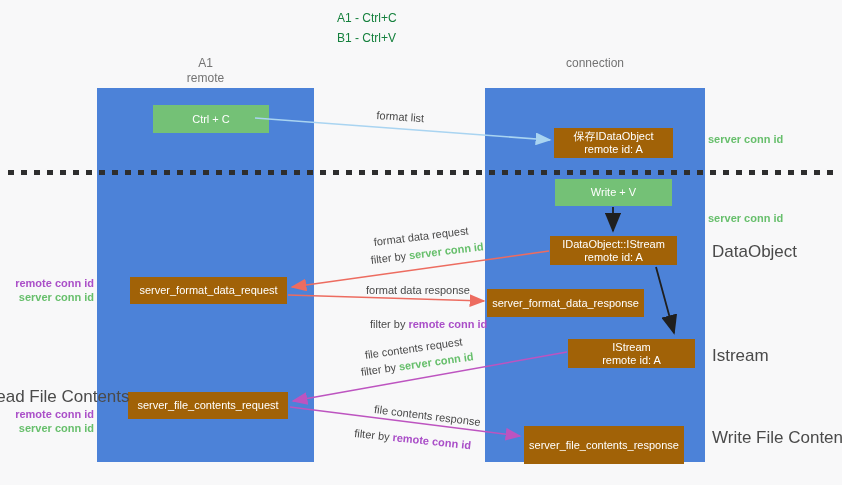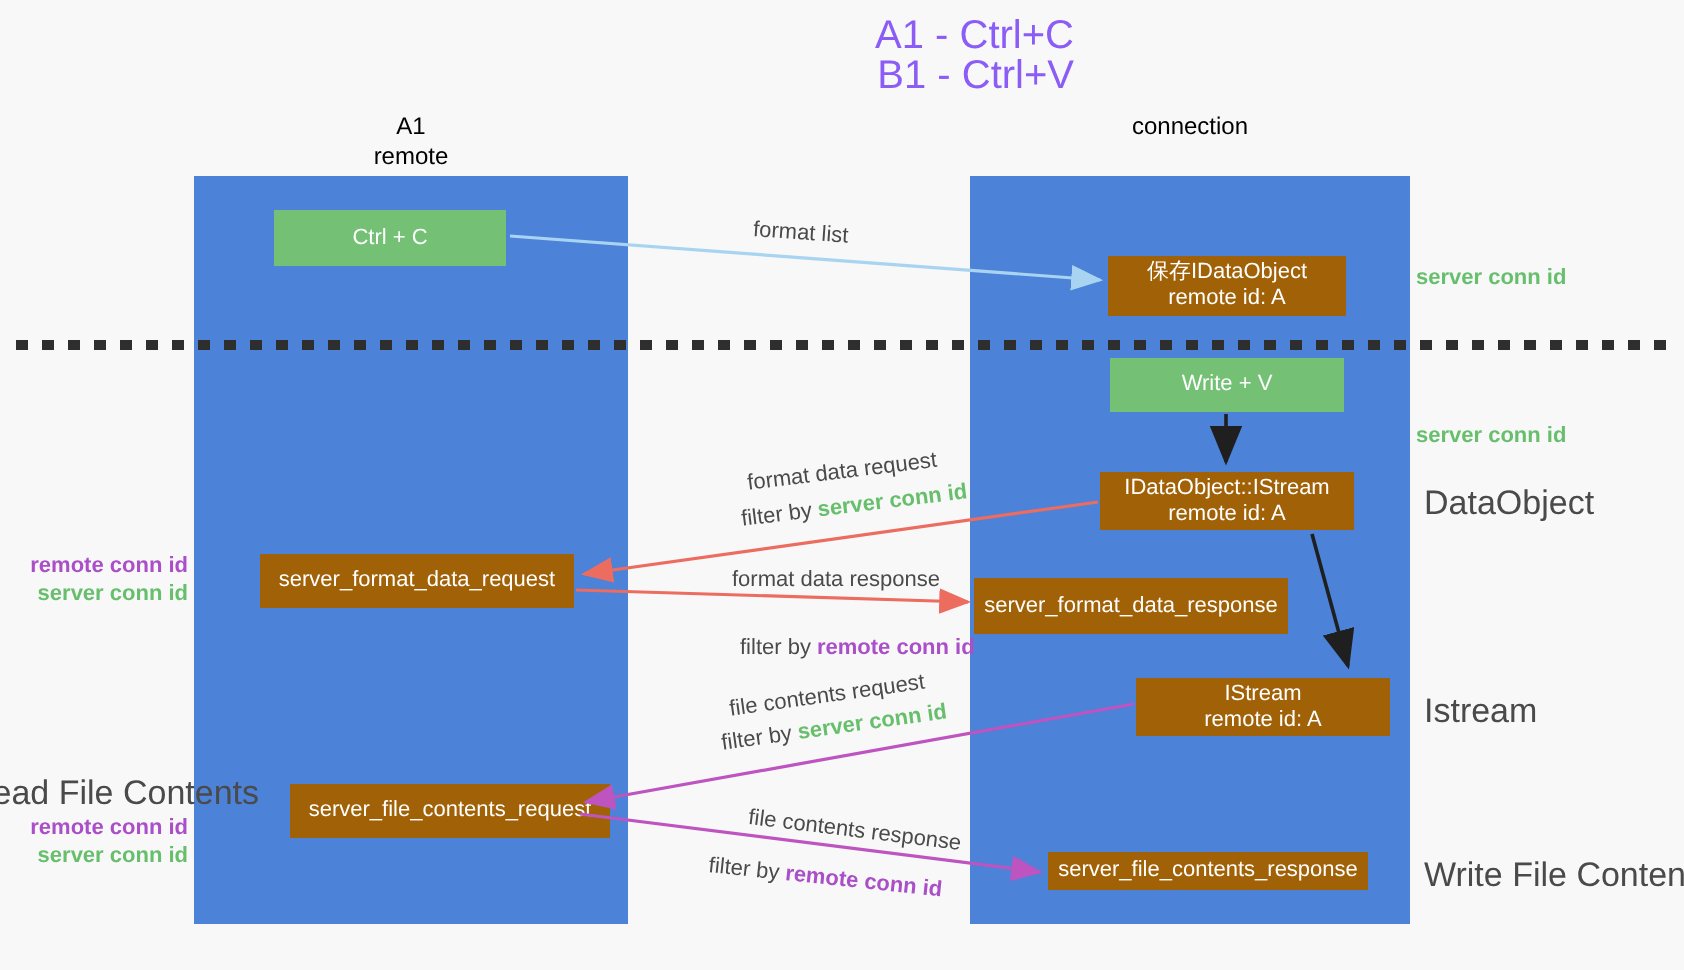--- a/index.html
+++ b/index.html
@@ -1,46 +1,46 @@
 <!DOCTYPE html>
 <html><head>
 <meta charset="utf-8">
 <style>
   html,body{margin:0;padding:0;}
   body{font-family:"Liberation Sans",sans-serif;background:#eee;}
   .canvas{position:relative;width:842px;height:485px;background:#f8f8f9;overflow:hidden;}
 
-  .title{position:absolute;left:337px;top:8px;width:200px;text-align:right;
-         font-size:20px;line-height:20px;color:#8b5cf6;z-index:5;}
+  .title{position:absolute;left:337px;top:8px;width:200px;text-align:left;
+         font-size:12px;line-height:20px;color:#15803d;z-index:5;}
 
-  .col-header{position:absolute;top:56px;text-align:center;font-size:12px;line-height:15px;color:#000000;z-index:5;}
+  .col-header{position:absolute;top:56px;text-align:center;font-size:12px;line-height:15px;color:#737373;z-index:5;}
   .col-header.left{left:97px;width:217px;}
   .col-header.right{left:485px;width:220px;}
 
   .column{position:absolute;top:88px;height:374px;background:#4c82d8;z-index:1;}
   .column.left{left:97px;width:217px;}
   .column.right{left:485px;width:220px;}
 
   .divider{position:absolute;left:8px;top:170px;width:827px;height:5px;z-index:3;
            background:repeating-linear-gradient(to right,#2e2e2e 0px,#2e2e2e 6px,transparent 6px,transparent 13px);}
 
   .node{position:absolute;z-index:2;color:#fff;font-size:11px;text-align:center;
         display:flex;flex-direction:column;justify-content:center;line-height:13px;}
   .node.green{background:#74c176;}
   .node.orange{background:#a16207;}
 
-  .n-ctrlc{left:137px;top:105px;width:116px;height:28px;}
+  .n-ctrlc{left:153px;top:105px;width:116px;height:28px;}
   .n-save{left:554px;top:128px;width:119px;height:30px;}
   .n-ctrlv{left:555px;top:179px;width:117px;height:27px;}
   .n-getdata{left:550px;top:236px;width:127px;height:29px;}
   .n-fmtreq{left:130px;top:277px;width:157px;height:27px;}
   .n-fmtresp{left:487px;top:289px;width:157px;height:28px;}
   .n-istream{left:568px;top:339px;width:127px;height:29px;}
-  .n-filereq{left:128px;top:392px;width:160px;height:27px;margin-left:17px;}
-  .n-fileresp{left:524px;top:426px;width:160px;height:19px;}
+  .n-filereq{left:128px;top:392px;width:160px;height:27px;}
+  .n-fileresp{left:524px;top:426px;width:160px;height:38px;}
 
   svg.arrows{position:absolute;left:0;top:0;z-index:4;pointer-events:none;}
 
   .alabel{position:absolute;z-index:5;font-size:11px;color:#4a4a4a;white-space:nowrap;transform-origin:left top;}
   .alabel .fb{margin-right:3px;}
   .green-t{color:#67bf6c;font-weight:bold;}
   .purple-t{color:#aa4fc8;font-weight:bold;}
 
   .side{position:absolute;z-index:5;font-size:11px;white-space:nowrap;line-height:14px;}
   .side.gray{color:#4a4a4a;font-size:17px;}

